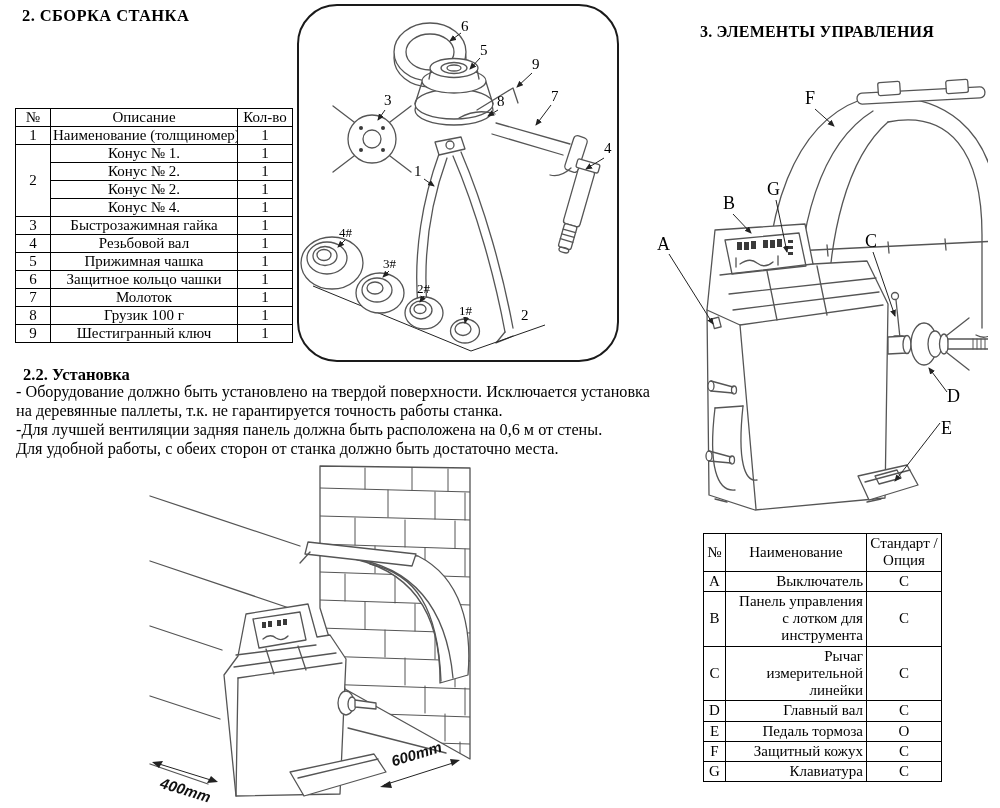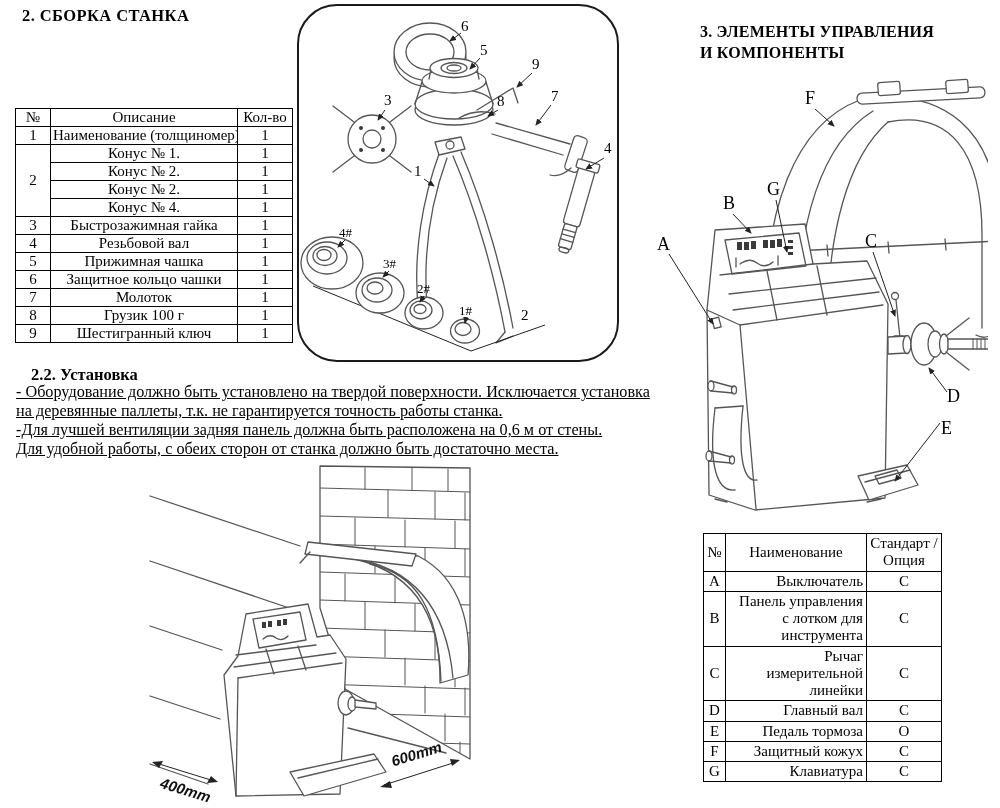--- a/index.html
+++ b/index.html
@@ -11,44 +11,43 @@
   table{border-collapse:collapse;background:#fff;}
   .parts-table{position:absolute;left:15px;top:108px;width:277px;font-size:15px;table-layout:fixed;}
   .parts-table th,.parts-table td{border:1.6px solid #000;padding:0 2px;text-align:center;
               height:17px;line-height:1.05;font-weight:normal;overflow:hidden;white-space:nowrap;}
   .comp-table{position:absolute;left:703px;top:533px;width:238px;font-size:15px;table-layout:fixed;}
   .comp-table th,.comp-table td{border:1.7px solid #000;padding:1px 3px;text-align:center;
               font-weight:normal;line-height:1.15;}
   .comp-table td.name{text-align:right;}
   .box{position:absolute;left:297px;top:4px;width:322px;height:358px;border:2.5px solid #1a1a1a;
        border-radius:40px;box-sizing:border-box;}
-  .install-head{position:absolute;left:31px;top:365px;font-size:16.5px;font-weight:bold;}
+  .install-head{position:absolute;left:23px;top:365px;font-size:16.5px;font-weight:bold;}
   .install-text{position:absolute;left:16px;top:383px;width:644px;font-size:16.2px;line-height:1.18;}
-  .install-text p{margin:0;text-decoration:underline;}
+  .install-text p{margin:0;}
   svg{position:absolute;overflow:visible;}
   .ln{fill:none;stroke:#555;stroke-width:1.3;stroke-linejoin:round;stroke-linecap:round;}
   .lnw{fill:#fff;stroke:#555;stroke-width:1.3;stroke-linejoin:round;stroke-linecap:round;}
   .thin{stroke-width:1;}
   .leader{stroke:#222;stroke-width:1;fill:none;}
   .co{font:15px "Liberation Serif",serif;fill:#000;}
   .coS{font:13px "Liberation Serif",serif;fill:#000;}
   .coL{font:18px "Liberation Serif",serif;fill:#000;}
   .dim{font:italic bold 15px "Liberation Sans",sans-serif;fill:#111;text-anchor:middle;}
   .seg{fill:#3a3a3a;stroke:none;}
 </style>
 </head>
 <body>
 
 <div class="page">
 
   <div class="h-assembly">2. СБОРКА СТАНКА</div>
 
   <div class="h-controls">
     <div>3. ЭЛЕМЕНТЫ УПРАВЛЕНИЯ</div>
-    <div>И КОМПОНЕНТЫ</div>
   </div>
 
   <table class="parts-table">
     <colgroup>
         <col style="width:35px">
         <col style="width:187px">
         <col style="width:55px">
       </colgroup>
     <thead>
       <tr>

